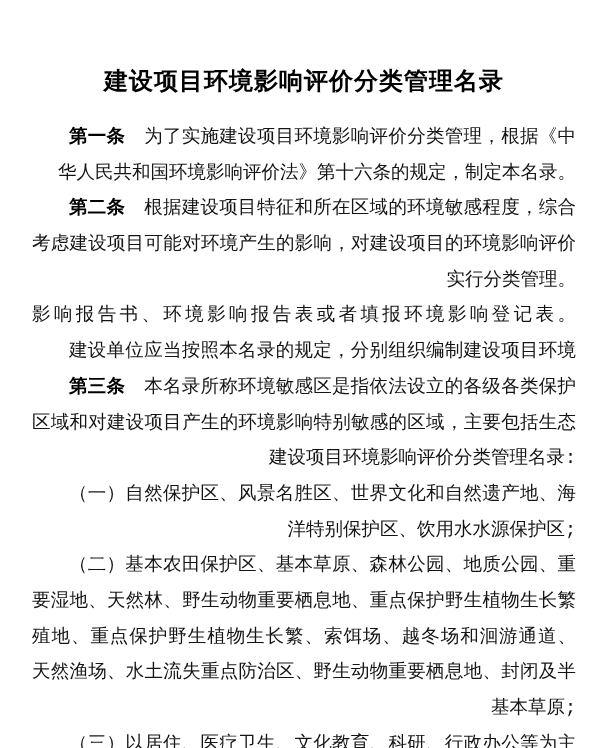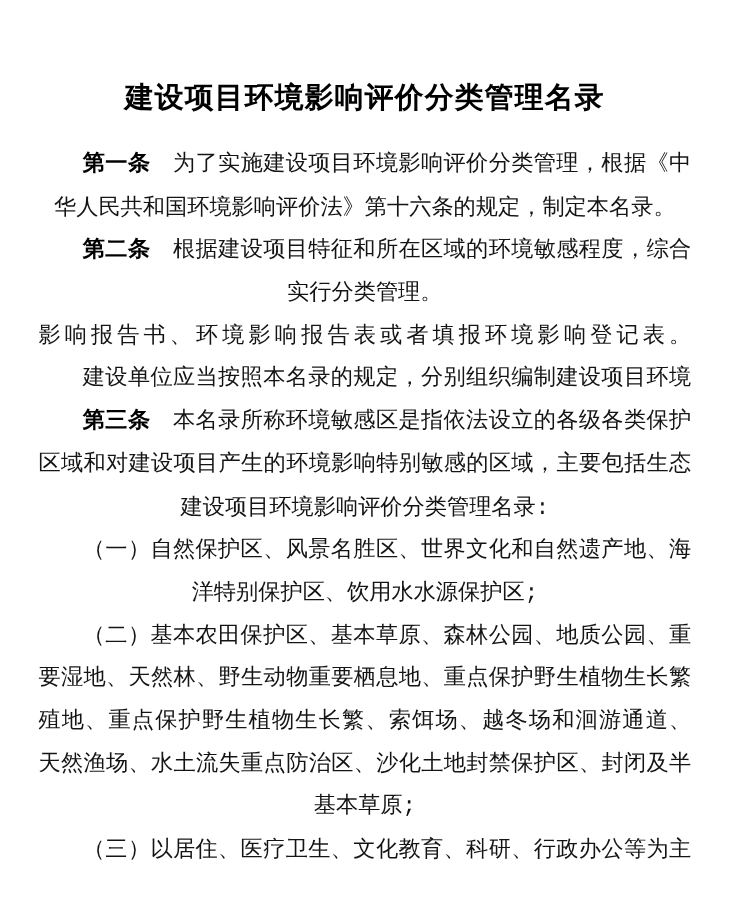--- a/index.html
+++ b/index.html
@@ -29,21 +29,21 @@
     position: absolute;
     left: 32px;
     top: 95px;
     width: 544px;
     font-family: Liberation Mono, monospace;
   }
   .line {
     font-size: 18.5px;
     line-height: 35.7px;
     height: 35.7px;
-    text-align: center;
+    text-align: right;
     white-space: nowrap;
     color: #141414;
   }
   .line.indent { padding-left: 37px; }
   .line.fill {
     white-space: normal;
     text-align: justify;
     text-align-last: justify;
     overflow: hidden;
   }
@@ -54,28 +54,29 @@
 </style>
 </head>
 <body>
 
 <main class="page">
   <h1 class="title">建设项目环境影响评价分类管理名录</h1>
   <section class="doc-body">
       <div class="line indent fill"><b>第一条</b><span>　为了实施建设项目环境影响评价分类管理，根据《中</span></div>
       <div class="line"><span>华人民共和国环境影响评价法》第十六条的规定，制定本名录。</span></div>
       <div class="line indent fill"><b>第二条</b><span>　根据建设项目特征和所在区域的环境敏感程度，综合</span></div>
+      <div class="line fill"><span>考虑建设项目可能对环境产生的影响，对建设项目的环境影响评价</span></div>
       <div class="line"><span>实行分类管理。</span></div>
       <div class="line fill"><span>影响报告书、环境影响报告表或者填报环境影响登记表。</span></div>
       <div class="line indent fill"><span>建设单位应当按照本名录的规定，分别组织编制建设项目环境</span></div>
       <div class="line indent fill"><b>第三条</b><span>　本名录所称环境敏感区是指依法设立的各级各类保护</span></div>
       <div class="line fill"><span>区域和对建设项目产生的环境影响特别敏感的区域，主要包括生态</span></div>
       <div class="line"><span>建设项目环境影响评价分类管理名录:</span></div>
       <div class="line indent fill"><span>（一）自然保护区、风景名胜区、世界文化和自然遗产地、海</span></div>
       <div class="line"><span>洋特别保护区、饮用水水源保护区;</span></div>
       <div class="line indent fill"><span>（二）基本农田保护区、基本草原、森林公园、地质公园、重</span></div>
       <div class="line fill"><span>要湿地、天然林、野生动物重要栖息地、重点保护野生植物生长繁</span></div>
       <div class="line fill"><span>殖地、重点保护野生植物生长繁、索饵场、越冬场和洄游通道、</span></div>
-      <div class="line fill"><span>天然渔场、水土流失重点防治区、沙化土地封禁保护区、封闭及半</span></div>
+      <div class="line fill"><span>天然渔场、水土流失重点防治区、野生动物重要栖息地、封闭及半</span></div>
       <div class="line"><span>基本草原;</span></div>
       <div class="line indent fill"><span>（三）以居住、医疗卫生、文化教育、科研、行政办公等为主</span></div>
     </section>
 </main>
 
 </body></html>

